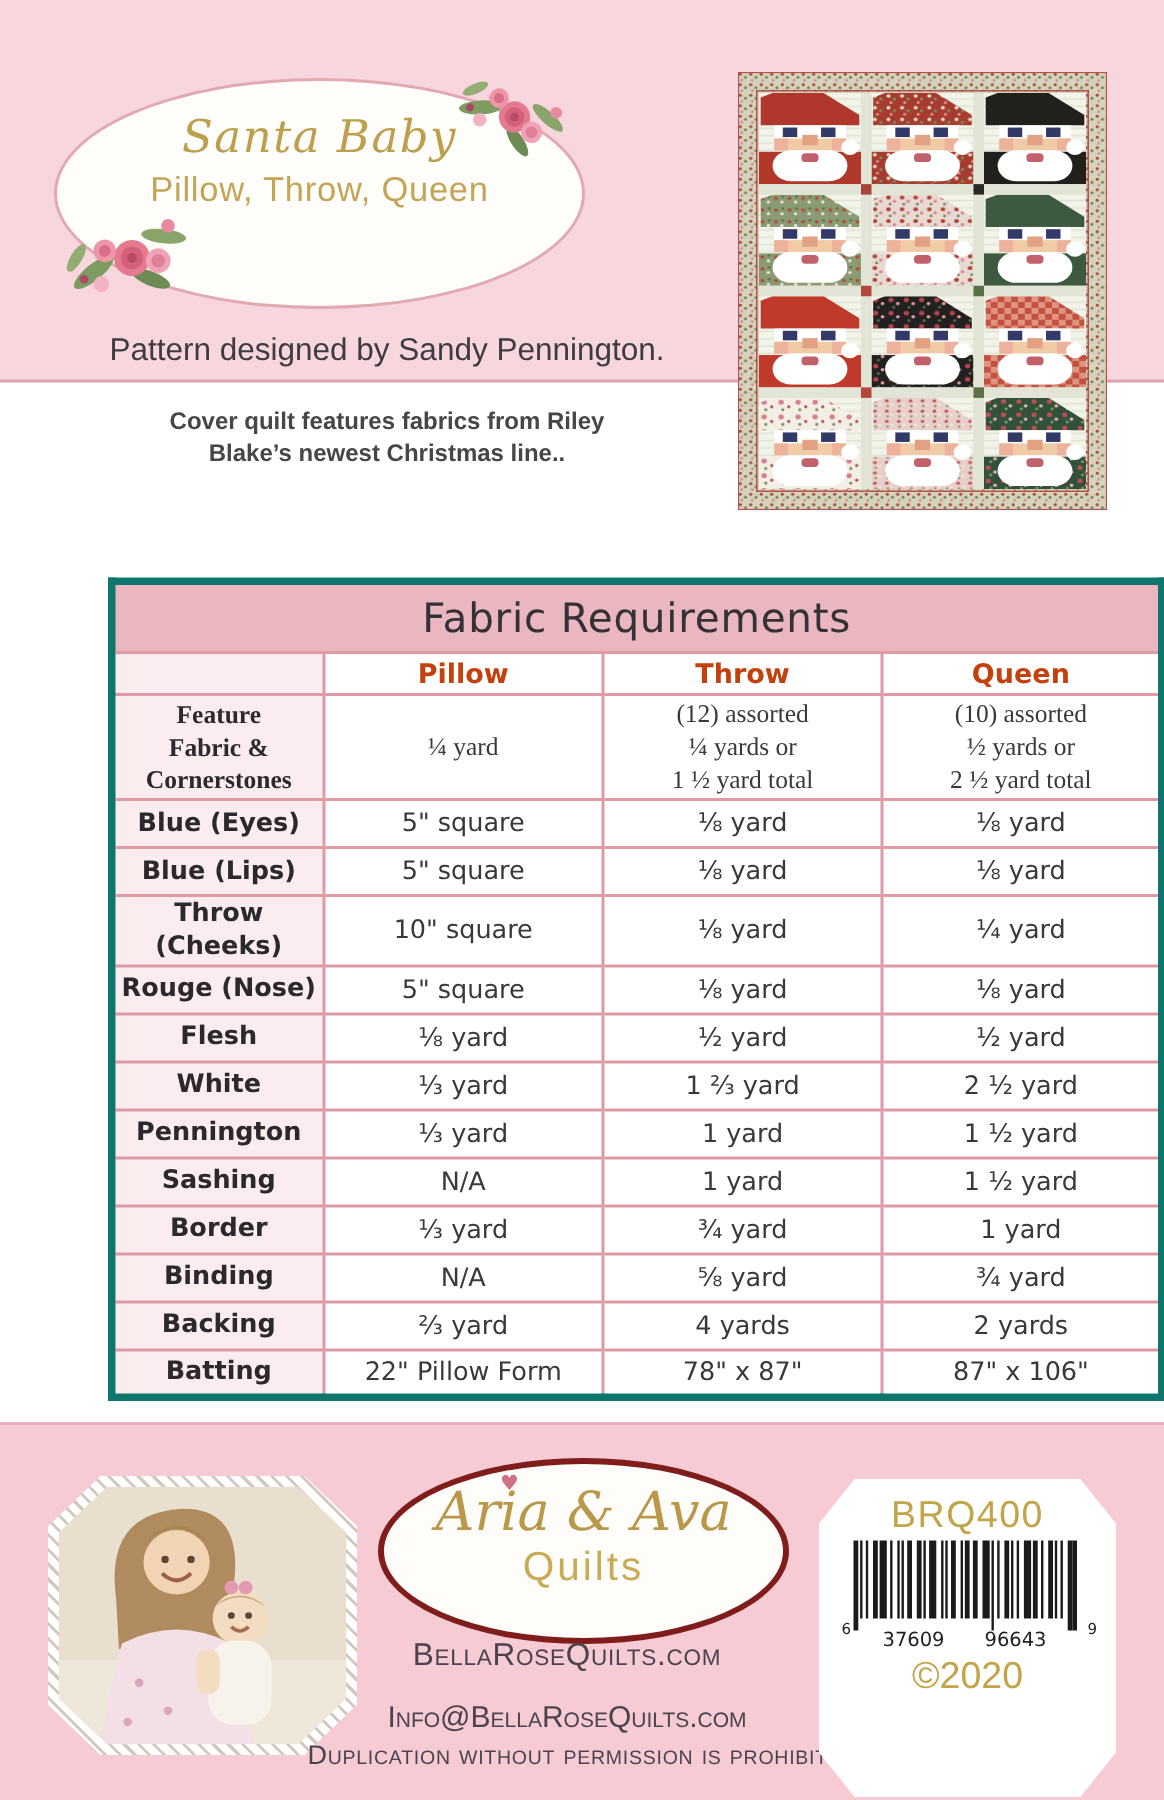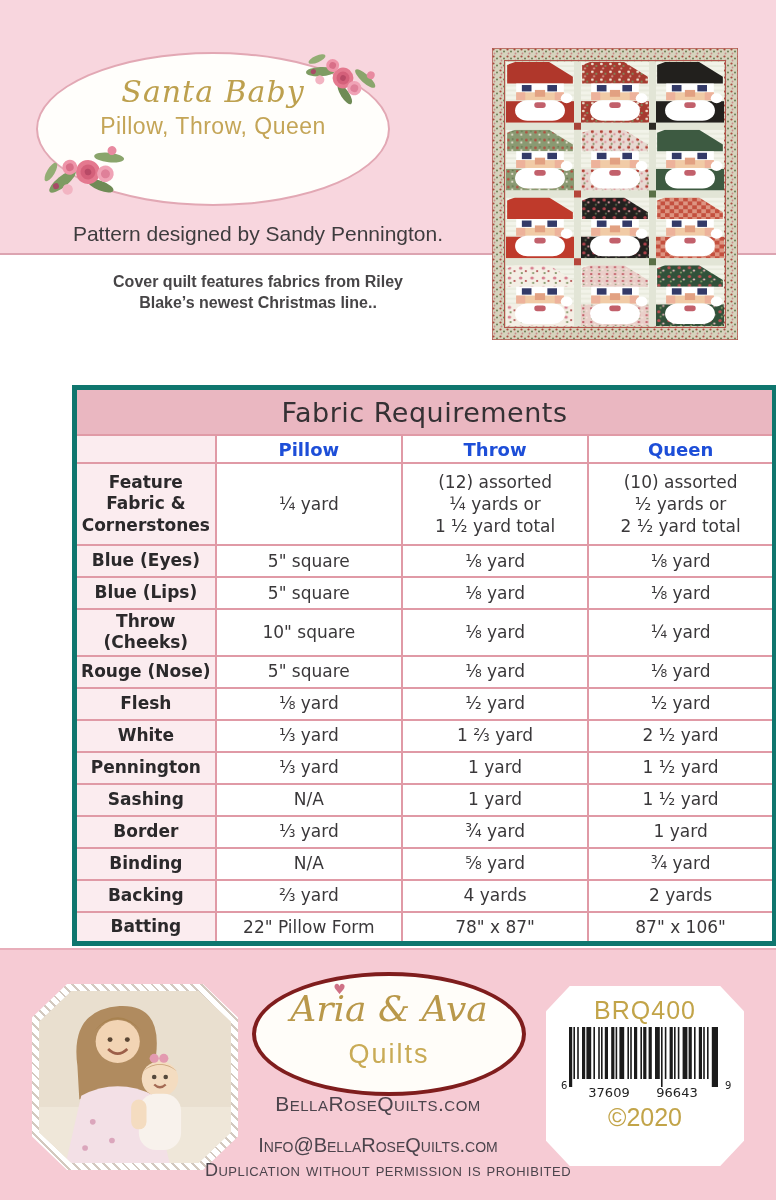--- a/index.html
+++ b/index.html
@@ -23,56 +23,56 @@
     font-size:16px;color:#474547;line-height:1.32;font-weight:bold;}
   
   .quilt{position:absolute;left:492px;top:48px;width:246px;height:292px;z-index:5;}
   
   .fabric-table{position:absolute;left:36px;top:385px;width:705px;border-collapse:collapse;
     background:#fff;font-family:"DejaVu Sans","Liberation Sans",sans-serif;
     border:5px solid #0f766e;table-layout:fixed;margin-left:36px;}
   .fabric-table th,.fabric-table td{border:2px solid #e09aa6;padding:1px 4px;}
   .row-title th{background:#eab7c1;font-size:27px;font-weight:400;height:42px;
     color:#353134;letter-spacing:.5px;}
-  .row-cols th{height:24px;font-size:18px;color:#1d4ed8;background:#fff;}
+  .row-cols th{height:24px;font-size:18px;color:#c2410c;background:#fff;}
   .row-cols th.blank{background:#fbecef;}
   .col-lbl{width:141px;} .col-val{width:186px;}
   .lbl{background:#fbecef;font-weight:700;font-size:17px;color:#2b292b;
     text-align:center;white-space:pre-line;line-height:1.25;}
   .val{font-size:17px;text-align:center;color:#3a383a;white-space:pre-line;line-height:1.3;}
   .fabric-table tbody tr{height:32px;}
-  .fabric-table tbody tr.tall{height:82px;}
+  .fabric-table tbody tr.tall{height:70px;font-family:Liberation Serif, serif;}
   
   .footer{position:absolute;left:0;top:948px;width:776px;height:252px;
     background:#f6cbd4;border-top:2px solid #e8aeba;}
   .photo-frame{position:absolute;left:32px;top:34px;width:206px;height:186px;
     clip-path:polygon(17% 0,83% 0,100% 18%,100% 82%,83% 100%,17% 100%,0 82%,0 18%);
     background:repeating-linear-gradient(45deg,#ffffff 0 5px,#d3c9bf 5px 7px);}
   .photo-inner{position:absolute;inset:7px;
     clip-path:polygon(17% 0,83% 0,100% 18%,100% 82%,83% 100%,17% 100%,0 82%,0 18%);
     overflow:hidden;background:#e9dfcf;}
   .photo-inner svg{display:block;width:100%;height:100%;}
   .brand-oval{position:absolute;left:252px;top:22px;width:266px;height:116px;
     background:#fffdf9;border:4px solid #7f1d1d;border-radius:50%;text-align:center;}
   .brand-title{margin-top:12px;font-family:"DejaVu Serif","Liberation Serif",serif;
     font-style:italic;font-size:36px;color:#b9984a;position:relative;display:inline-block;}
   .heart{position:absolute;left:43px;top:-7px;font-size:14px;color:#cf7186;font-style:normal;}
-  .brand-sub{font-size:27px;color:#c9ab56;letter-spacing:2px;margin-top:10px;}
+  .brand-sub{font-size:27px;color:#c9ab56;letter-spacing:2px;margin-top:0;}
   .links{position:absolute;left:168px;top:142px;width:420px;text-align:center;color:#4c444c;}
   .web{font-variant:small-caps;font-size:21px;letter-spacing:.5px;}
   .insta-row{margin-top:4px;font-size:15px;letter-spacing:1.2px;display:flex;align-items:center;
     justify-content:center;gap:7px;text-transform:uppercase;}
   .email{font-variant:small-caps;font-size:20px;margin-top:18px;}
   .legal{position:absolute;left:0;top:210px;width:776px;text-align:center;
     font-variant:small-caps;font-size:18px;color:#4c444c;letter-spacing:.5px;}
   .ig{width:23px;height:23px;border-radius:6px;position:relative;display:inline-block;
     background:radial-gradient(circle at 30% 107%,#fdf497 0%,#fdf497 5%,#fd5949 45%,#d6249f 60%,#285AEB 90%);}
   .ig::before{content:"";position:absolute;inset:4px;border:2px solid #fff;border-radius:6px;}
   .ig::after{content:"";position:absolute;inset:8px;border:2px solid #fff;border-radius:50%;}
-  .barcode-box{position:absolute;left:546px;top:36px;width:198px;height:180px;background:#fff;
+  .barcode-box{position:absolute;left:546px;top:36px;width:198px;height:212px;background:#fff;
     clip-path:polygon(12% 0,88% 0,100% 14%,100% 86%,88% 100%,12% 100%,0 86%,0 14%);
     text-align:center;display:flex;flex-direction:column;align-items:center;}
   .sku{margin-top:10px;font-size:25px;color:#c2a449;letter-spacing:1px;}
   .year{font-size:25px;color:#c2a449;margin-top:0;}
 </style>
 </head>
 <body>
 
 <div class="page">
 

